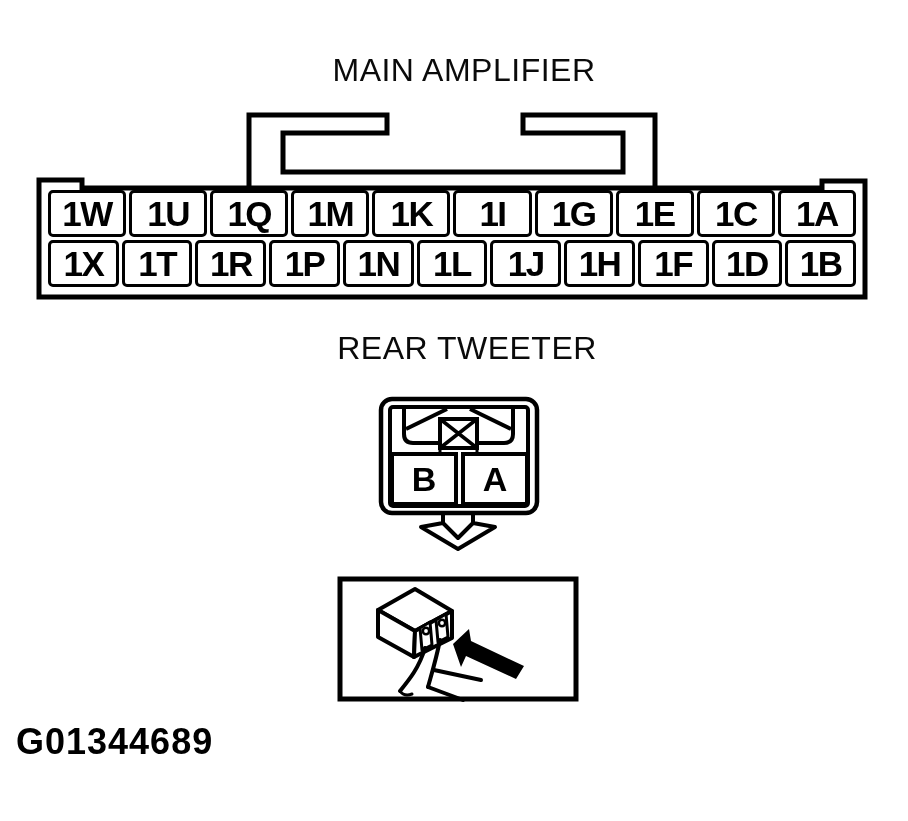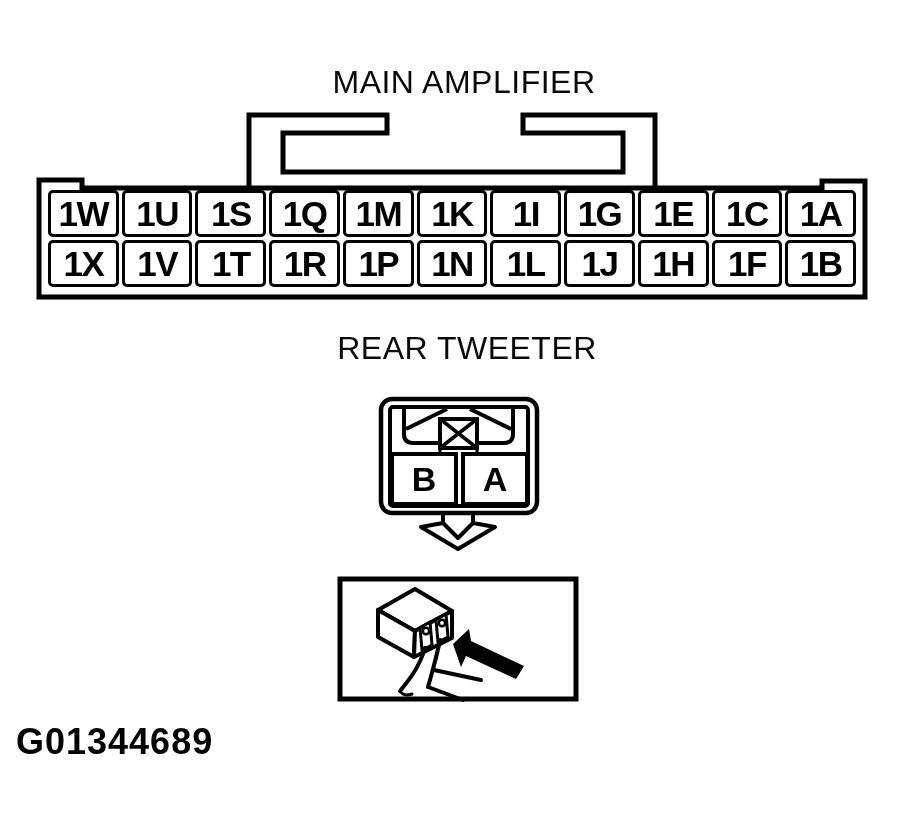--- a/index.html
+++ b/index.html
@@ -20,21 +20,21 @@
   }
   .title {
     position: absolute;
     transform: translateX(-50%);
     font-size: 32px;
     line-height: 32px;
     letter-spacing: 0.5px;
     white-space: nowrap;
     color: #0a0a0a;
   }
-  #main-title { left: 464px; top: 66px; }
+  #main-title { left: 464px; top: 54px; }
   #tweeter-title { left: 467px; top: 332px; }
 
   .pin-grid {
     position: absolute;
     left: 48px; top: 190px;
     width: 808px; height: 97px;
     display: flex;
     flex-direction: column;
     gap: 3px;
     justify-content: center;
@@ -153,23 +153,20 @@
 
   <div class="pin-grid">
     <div class="pin-row">
       <div class="pin-cell">
           <span class="pin-label">1W</span>
         </div>
       <div class="pin-cell">
           <span class="pin-label">1U</span>
         </div>
       <div class="pin-cell">
-          <span class="pin-label">1S</span>
-        </div>
-      <div class="pin-cell">
           <span class="pin-label">1Q</span>
         </div>
       <div class="pin-cell">
           <span class="pin-label">1M</span>
         </div>
       <div class="pin-cell">
           <span class="pin-label">1K</span>
         </div>
       <div class="pin-cell">
           <span class="pin-label">1I</span>
@@ -185,23 +182,20 @@
         </div>
       <div class="pin-cell">
           <span class="pin-label">1A</span>
         </div>
     </div>
     <div class="pin-row">
       <div class="pin-cell">
           <span class="pin-label">1X</span>
         </div>
       <div class="pin-cell">
-          <span class="pin-label">1V</span>
-        </div>
-      <div class="pin-cell">
           <span class="pin-label">1T</span>
         </div>
       <div class="pin-cell">
           <span class="pin-label">1R</span>
         </div>
       <div class="pin-cell">
           <span class="pin-label">1P</span>
         </div>
       <div class="pin-cell">
           <span class="pin-label">1N</span>
@@ -210,20 +204,23 @@
           <span class="pin-label">1L</span>
         </div>
       <div class="pin-cell">
           <span class="pin-label">1J</span>
         </div>
       <div class="pin-cell">
           <span class="pin-label">1H</span>
         </div>
       <div class="pin-cell">
           <span class="pin-label">1F</span>
+        </div>
+      <div class="pin-cell">
+          <span class="pin-label">1D</span>
         </div>
       <div class="pin-cell">
           <span class="pin-label">1B</span>
         </div>
     </div>
   </div>
 
   <div class="ba-cells">
     <div class="ba-cell">B</div>
     <div class="ba-cell">A</div>

